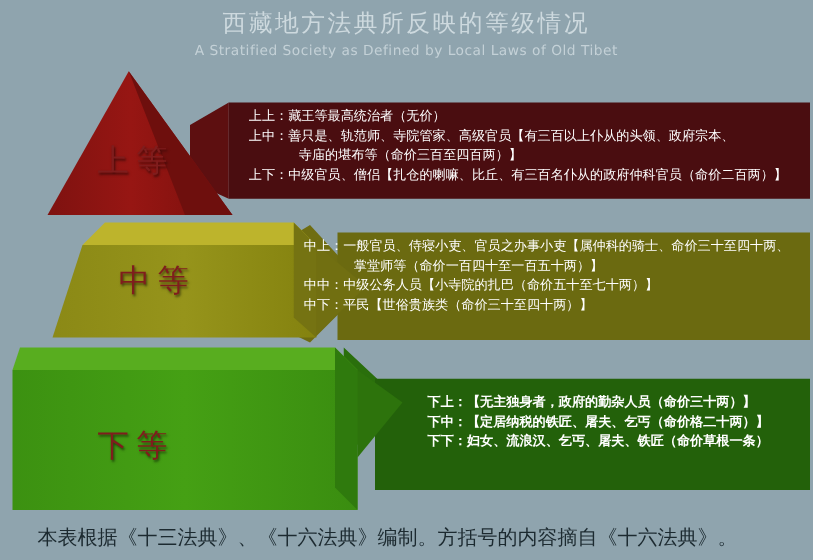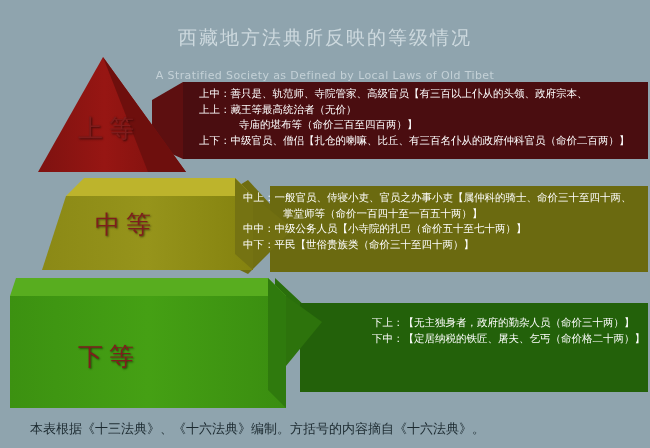--- a/index.html
+++ b/index.html
@@ -37,21 +37,21 @@
     top: 6px;
     width: 650px;
     text-align: center;
     pointer-events: none;
   }
   .title {
     font-size: 19px;
     color: #cdd9de;
     letter-spacing: 2px;
     line-height: 26px;
-    margin: 18px;
+    margin: 0;
     font-weight: normal;
   }
   .subtitle {
     font-size: 11px;
     color: #c4d1d7;
     letter-spacing: 0.4px;
     line-height: 16px;
     margin: 1px 0 0 0;
     font-weight: normal;
   }
@@ -75,28 +75,28 @@
     color: #ffffff;
     font-size: 10.5px;
     line-height: 15.5px;
     white-space: nowrap;
   }
   .detail .row { display: block; }
   .detail .indent { padding-left: 40px; }
 
   #detail-top    { left: 199px; top: 86px;  }
   #detail-middle { left: 243px; top: 190px; }
-  #detail-bottom { left: 372px; top: 315px; }
+  #detail-bottom { left: 342px; top: 315px; font-weight: bold; }
 
   
   .footnote {
     position: absolute;
     left: 30px;
     top: 420px;
-    font-size: 13px;
+    font-size: 16px;
     color: #1c2a30;
     white-space: nowrap;
   }
 </style>
 </head>
 <body>
 
 <div id="chart-root">
 
   <svg id="shapes" viewBox="0 0 650 448">
@@ -158,33 +158,34 @@
   <div class="header">
     <div class="title">西藏地方法典所反映的等级情况</div>
     <div class="subtitle">A Stratified Society as Defined by Local Laws of Old Tibet</div>
   </div>
 
   <div class="tier-label" id="label-top">上等</div>
   <div class="tier-label" id="label-middle">中等</div>
   <div class="tier-label" id="label-bottom">下等</div>
 
   <div class="detail" id="detail-top">
+    <span class="row"><span>上上：</span><span>藏王等最高统治者（无价）</span></span>
     <span class="row"><span>上中：</span><span>善只是、轨范师、寺院管家、高级官员【有三百以上仆从的头领、政府宗本、</span></span>
-    <span class="row"><span>上上：</span><span>藏王等最高统治者（无价）</span></span>
     <span class="row indent"><span></span><span>寺庙的堪布等（命价三百至四百两）】</span></span>
     <span class="row"><span>上下：</span><span>中级官员、僧侣【扎仓的喇嘛、比丘、有三百名仆从的政府仲科官员（命价二百两）】</span></span>
   </div>
 
   <div class="detail" id="detail-middle">
     <span class="row"><span>中上：</span><span>一般官员、侍寝小吏、官员之办事小吏【属仲科的骑士、命价三十至四十两、</span></span>
     <span class="row indent"><span></span><span>掌堂师等（命价一百四十至一百五十两）】</span></span>
     <span class="row"><span>中中：</span><span>中级公务人员【小寺院的扎巴（命价五十至七十两）】</span></span>
     <span class="row"><span>中下：</span><span>平民【世俗贵族类（命价三十至四十两）】</span></span>
   </div>
 
   <div class="detail" id="detail-bottom">
     <span class="row"><span>下上：</span><span>【无主独身者，政府的勤杂人员（命价三十两）】</span></span>
     <span class="row"><span>下中：</span><span>【定居纳税的铁匠、屠夫、乞丐（命价格二十两）】</span></span>
+    <span class="row"><span>下下：</span><span>妇女、流浪汉、乞丐、屠夫、铁匠（命价草根一条）</span></span>
   </div>
 
   <div class="footnote">本表根据《十三法典》、《十六法典》编制。方括号的内容摘自《十六法典》。</div>
 
 </div>
 
 </body></html>

